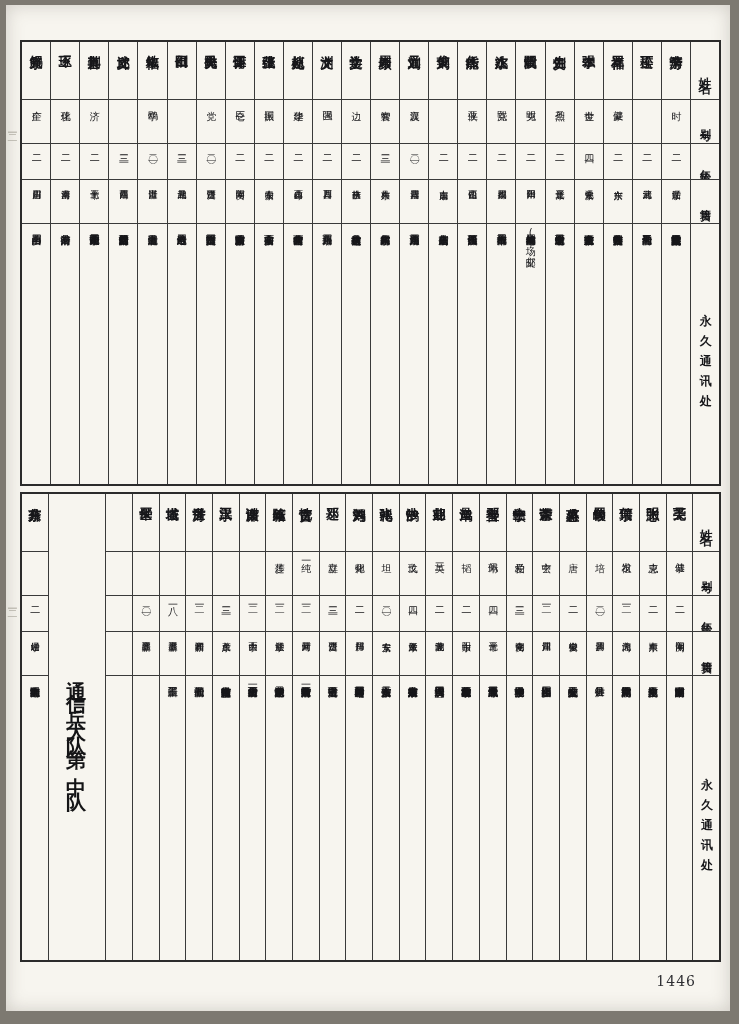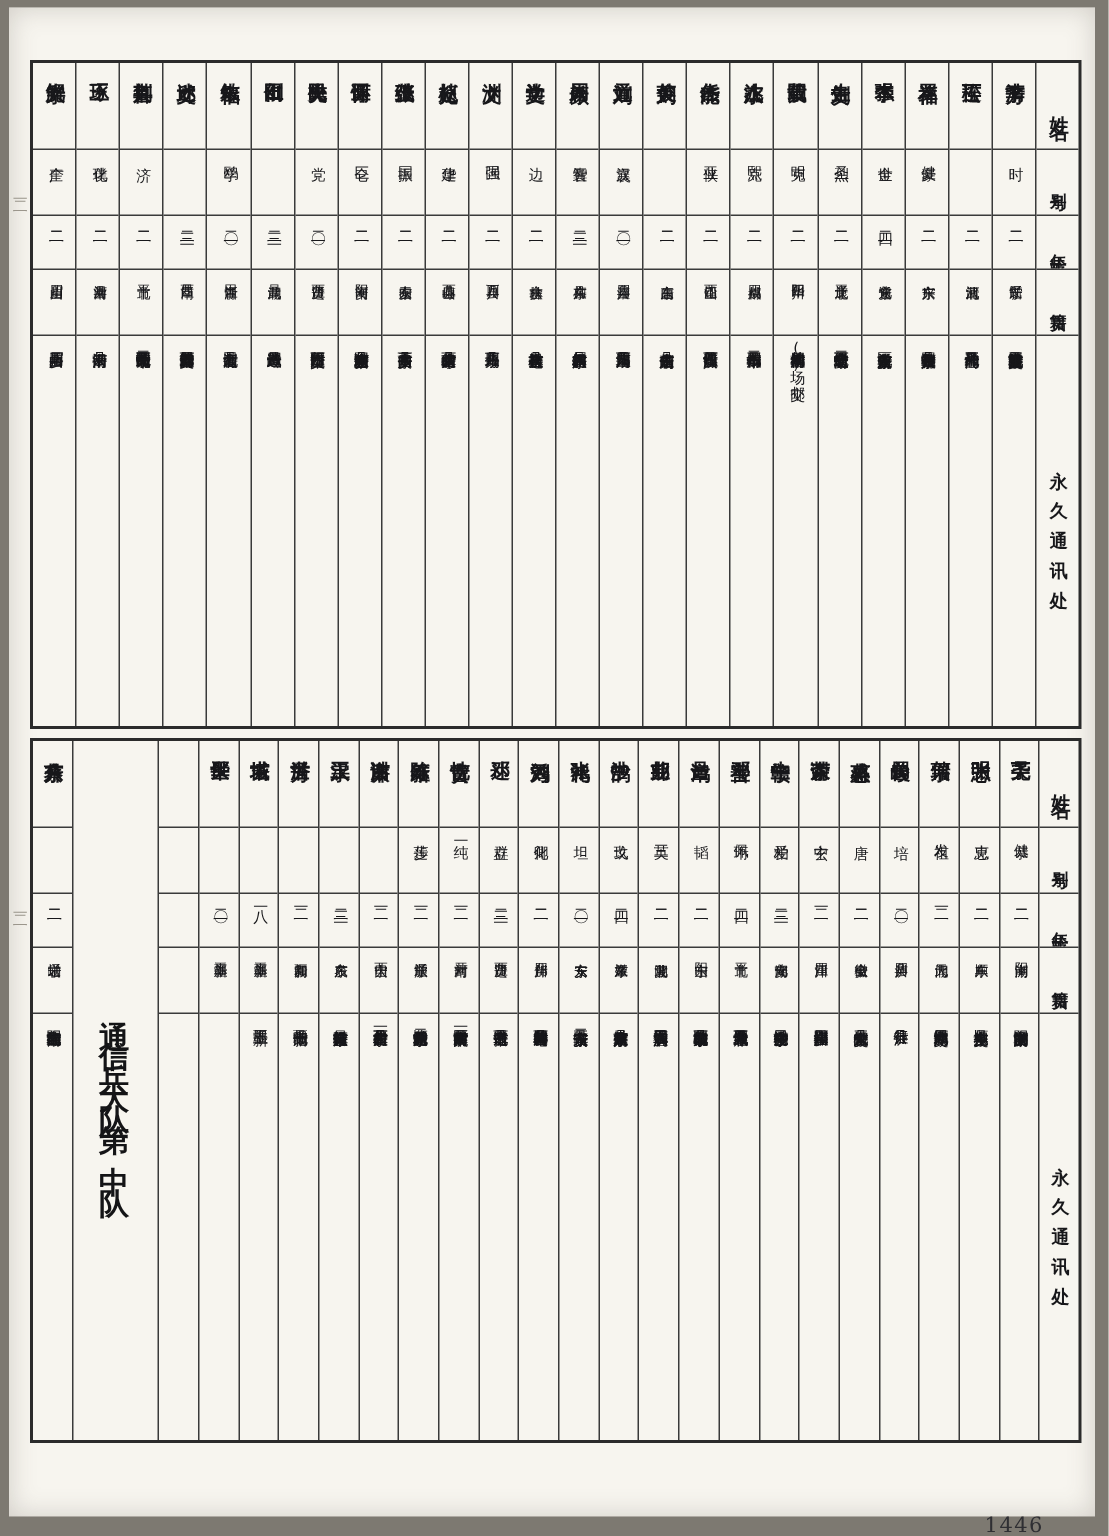--- a/index.html
+++ b/index.html
@@ -47,21 +47,21 @@
   .c-addr.hdr { font-size:12px; letter-spacing:20px; }
   .c-name.hdr { font-size:13px; letter-spacing:4px; }
   .c-alias.hdr, .c-age.hdr, .c-origin.hdr { font-size:11px; letter-spacing:2px; }
   .unit-cell {
     flex:1 1 auto;
     writing-mode:vertical-rl; text-orientation:upright;
     display:flex; justify-content:center; align-items:center;
     font-size:20px; font-weight:bold; letter-spacing:14px; color:#141416;
   }
   .page-number {
-    position:absolute; right:34px; top:1004px;
+    position:absolute; right:34px; top:968px;
     font-family:"DejaVu Serif", serif;
     font-size:14px; color:#2f2f33; letter-spacing:1px;
   }
   .margin-mark {
     position:absolute; left:1px;
     writing-mode:vertical-rl; text-orientation:upright;
     font-size:10px; color:#9b968c; line-height:1;
   }
   .mm0 { top:122px; }
   .mm1 { top:598px; }

